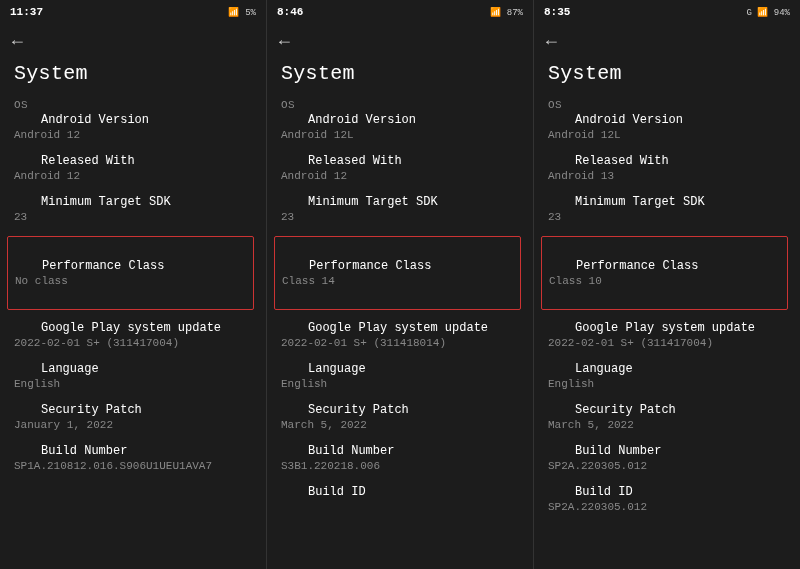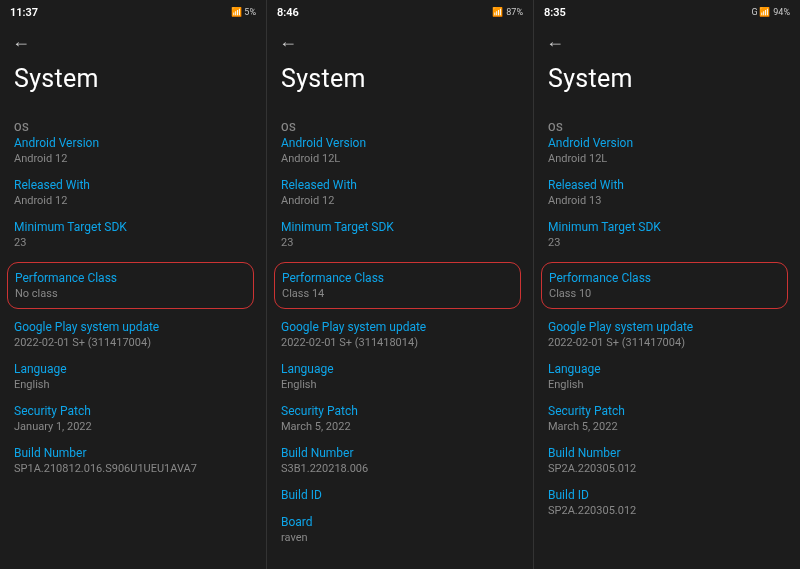--- a/index.html
+++ b/index.html
@@ -10,20 +10,21 @@
       align-items: center;
       width: 800px;
       height: 569px;
       font-family: 'Roboto', Arial, sans-serif;
       overflow: hidden;
     }
     .screenshots-container {
       display: flex;
       width: 800px;
       height: 569px;
+      font-family: Liberation Mono, monospace;
     }
     .phone-screen {
       flex: 1;
       background: #1c1c1c;
       padding: 0;
       display: flex;
       flex-direction: column;
       border-right: 1px solid #333;
       overflow: hidden;
       position: relative;
@@ -58,49 +59,50 @@
       color: #ccc;
       font-size: 18px;
       cursor: pointer;
     }
     .screen-content {
       padding: 6px 14px 10px 14px;
       overflow: hidden;
       flex: 1;
     }
     .page-title {
-      font-size: 25px;
+      font-size: 20px;
       font-weight: 400;
       color: #ffffff;
-      margin-bottom: 28px;
+      margin-bottom: 14px;
       letter-spacing: 0.3px;
     }
     .section-label {
       font-size: 11px;
       color: #888;
       margin-bottom: 2px;
       font-weight: 500;
       letter-spacing: 0.5px;
     }
     .setting-item {
       margin-bottom: 13px;
     }
     .setting-item.highlighted {
       border: 1.5px solid #cc3333;
-      padding: 8px 7px;
+      padding: 22px 7px;
       margin-left: -7px;
       margin-right: -2px;
-      border-radius: 11px;
+      border-radius: 2px;
       margin-bottom: 11px;
     }
     .setting-label {
       font-size: 12px;
-      color: #0ea5e9;
+      color: #ffffff;
       margin-bottom: 2px;
       font-weight: 400;
+      margin-left: 27px;
     }
     .setting-value {
       font-size: 11px;
       color: #888888;
     }
   </style>
 </head>
 <body>
 
 <div class="screenshots-container">
@@ -184,24 +186,20 @@
           <div class="setting-label">Security Patch</div>
           <div class="setting-value">March 5, 2022</div>
         </div>
         <div class="setting-item">
           <div class="setting-label">Build Number</div>
           <div class="setting-value">S3B1.220218.006</div>
         </div>
         <div class="setting-item">
           <div class="setting-label">Build ID</div>
         </div>
-        <div class="setting-item">
-          <div class="setting-label">Board</div>
-          <div class="setting-value">raven</div>
-        </div>
       </div>
     </div>
     <div class="phone-screen">
       <div class="status-bar">
         <span class="status-time">8:35</span>
         <span class="status-icons">G 📶 94%</span>
       </div>
       <div class="back-arrow">←</div>
       <div class="screen-content">
         <div class="page-title">System</div>

